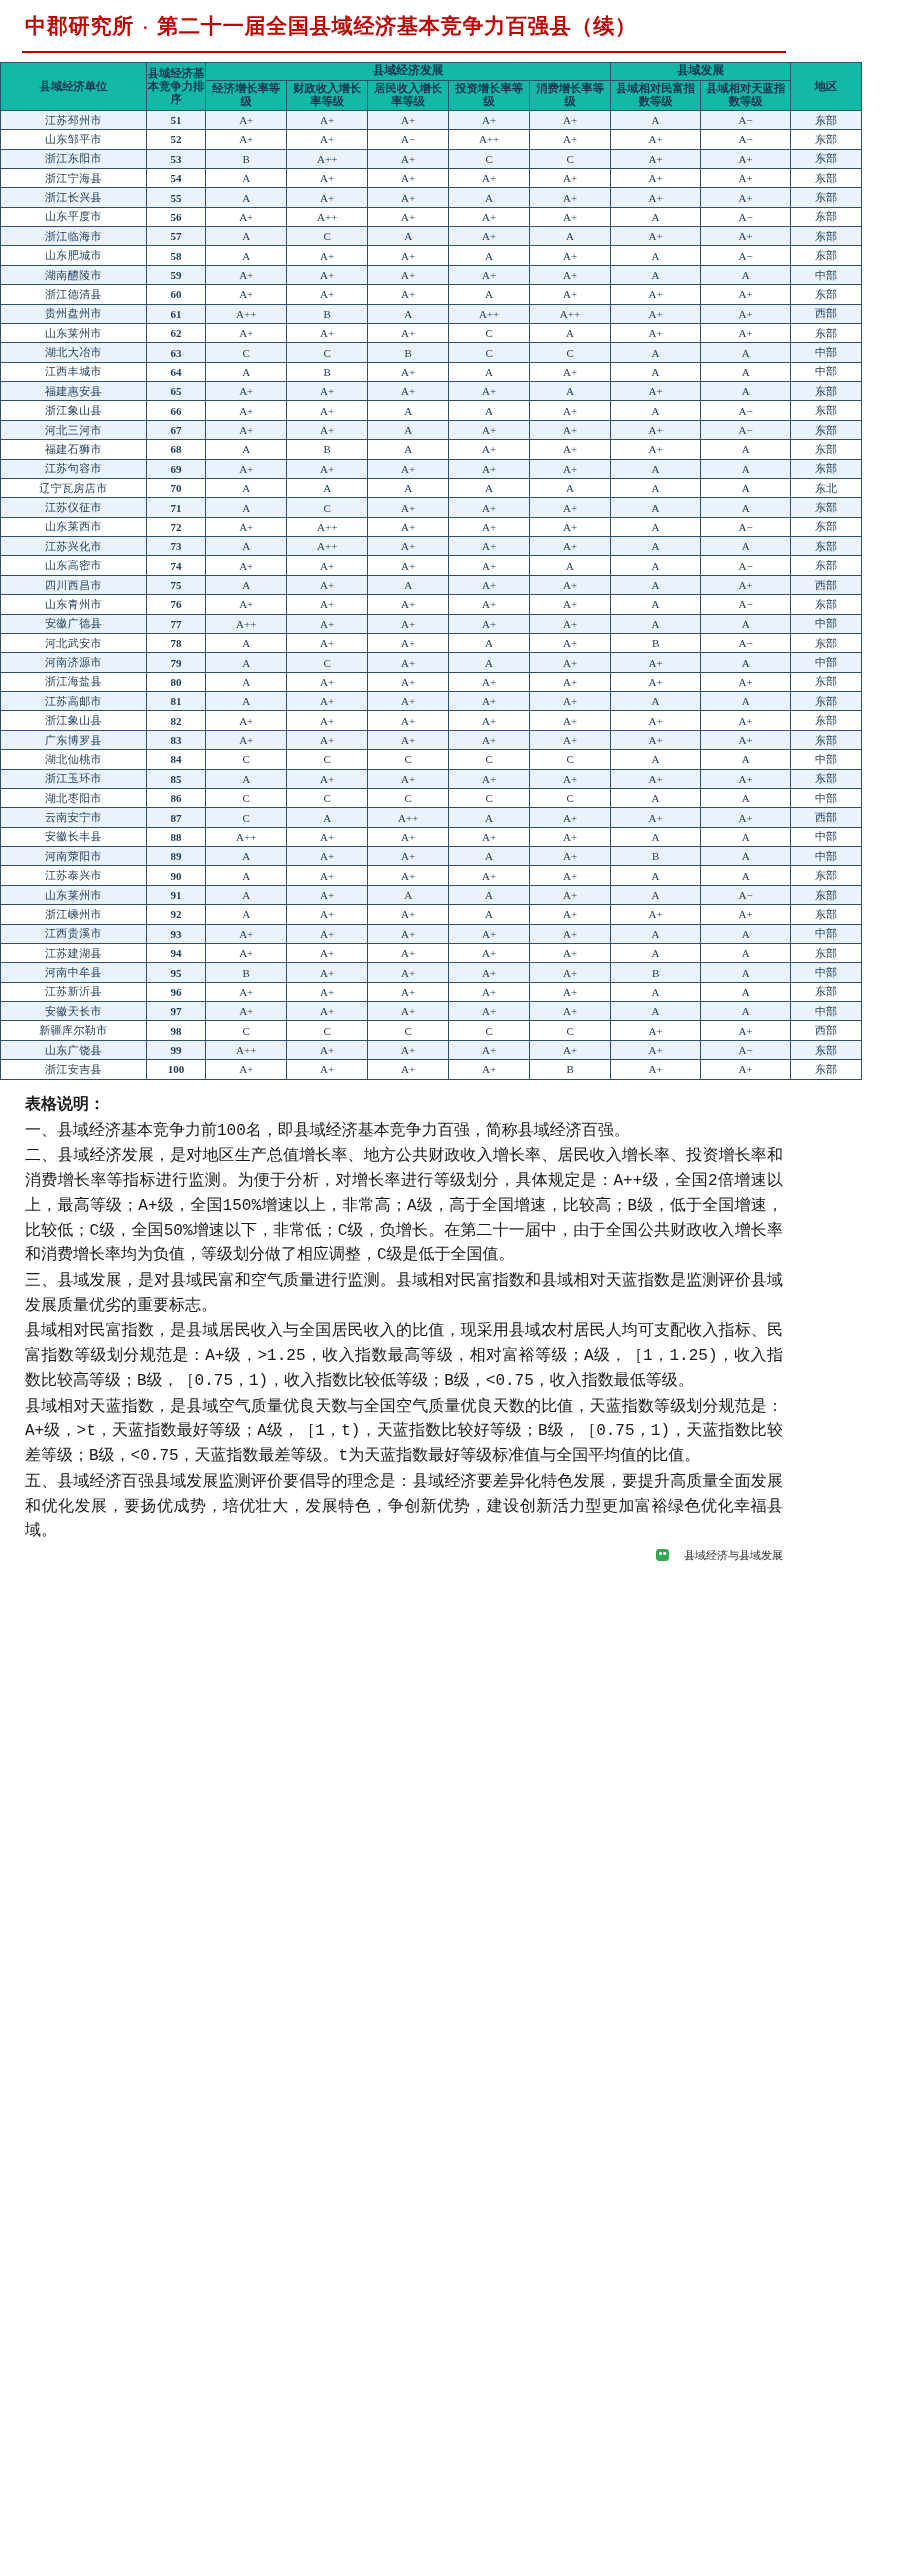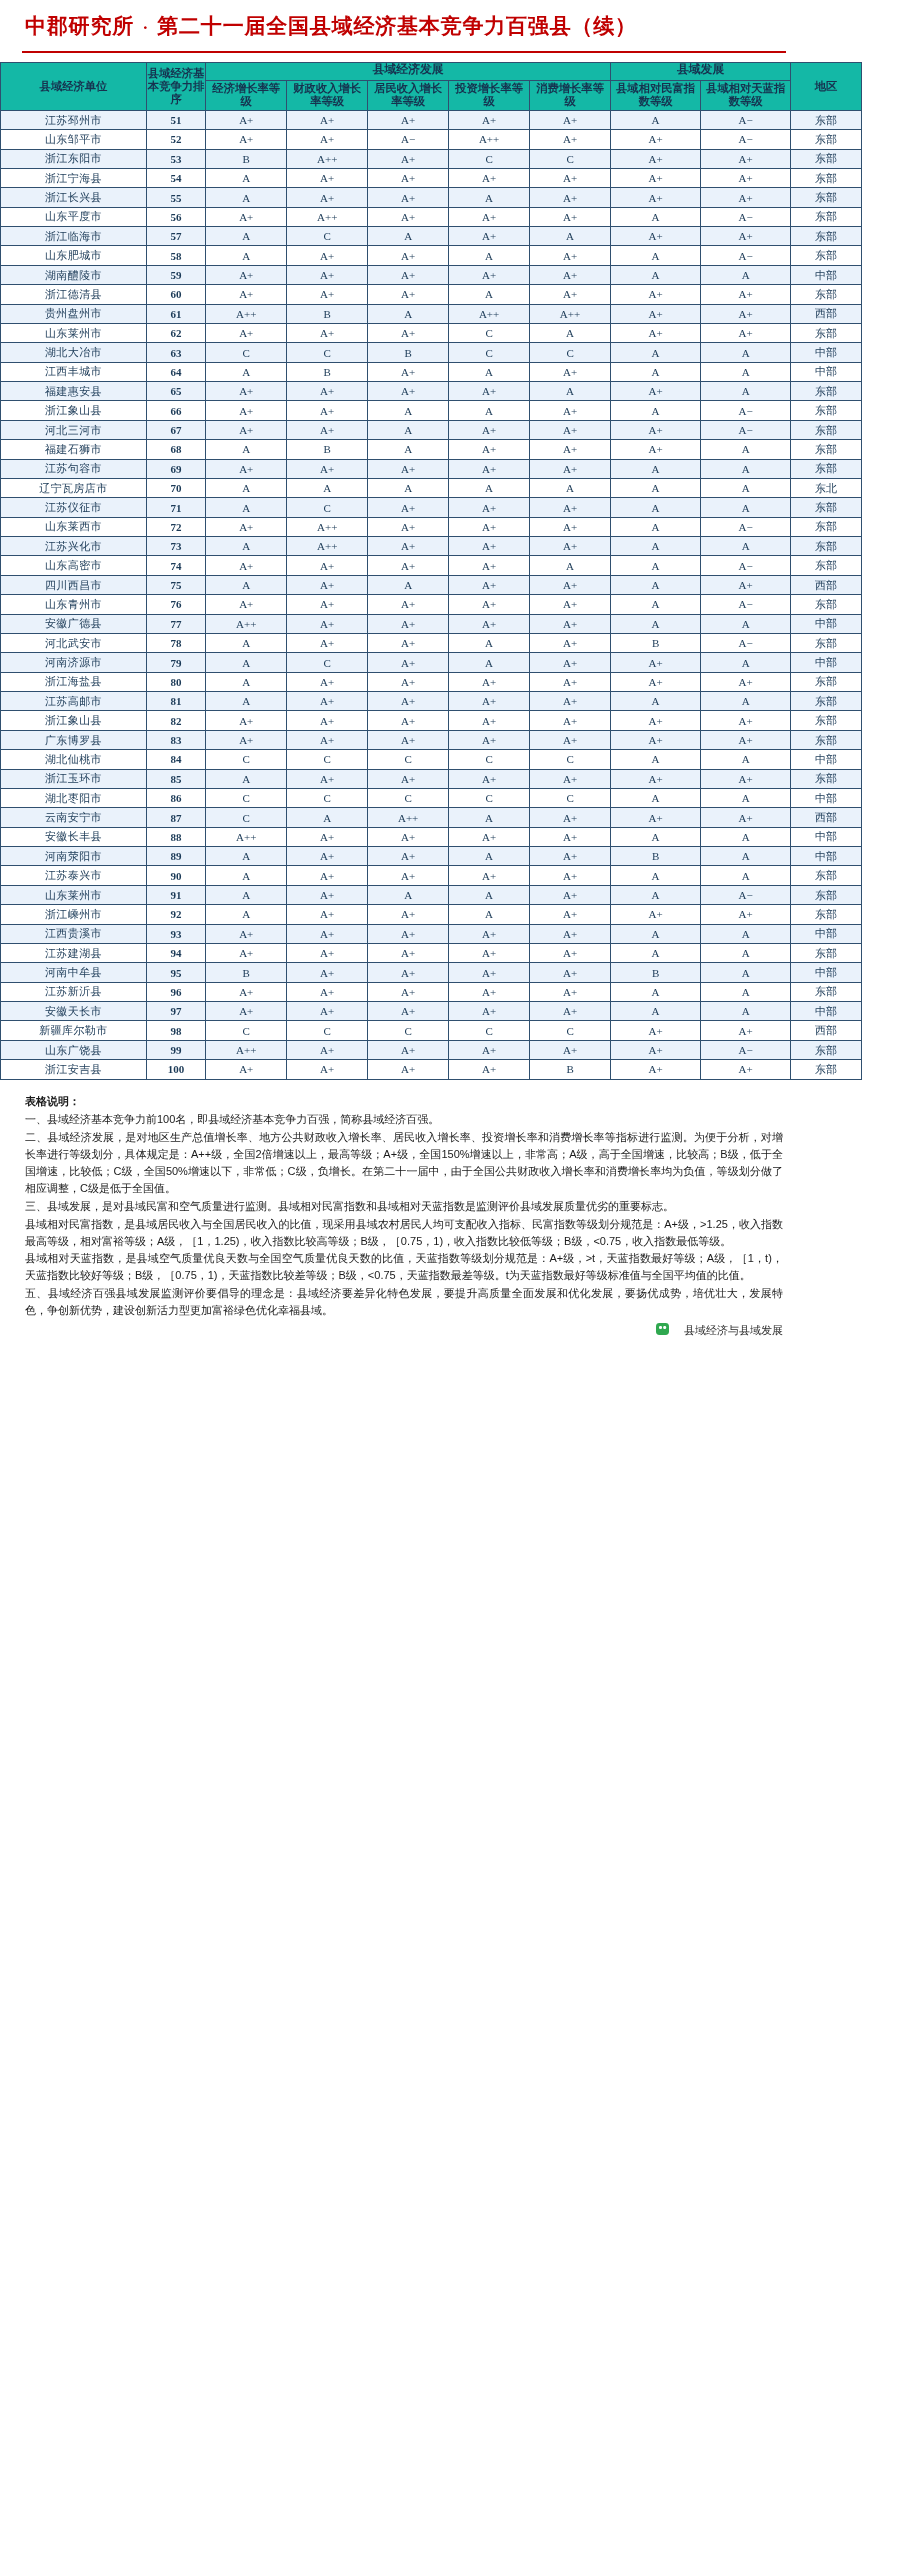--- a/index.html
+++ b/index.html
@@ -42,21 +42,21 @@
     padding:1.7px 0.8px;
     color:#1b3a57;
   }
   table.main thead th{
     background:#14b8a6;
     font-weight:bold;
     color:#16324f;
     line-height:1.15;
     font-size:11.3px;
   }
-  table.main thead th.grp{font-size:11.8px;font-family:Liberation Mono, monospace;}
+  table.main thead th.grp{font-size:11.8px;}
   td.unit{
     color:#1f4e79;
     font-size:12px;
     text-align:center;
     letter-spacing:0.4px;
     white-space:nowrap;
   }
   td.rank{
     font-size:12.6px;
     font-weight:bold;
@@ -70,40 +70,40 @@
   
   col.c-unit{width:128px;}
   col.c-rank{width:52px;}
   col.c-g{width:71px;}
   col.c-g2{width:79px;}
   col.c-region{width:62px;}
 
   
   .notes{
     margin:13.4px 25px 3.4px 25px;
-    font-size:11px;
+    font-size:16px;
     line-height:1.55;
     color:#1a1a1a;
     text-align:justify;
-    font-family:Liberation Sans, sans-serif;
+    font-family:Liberation Mono, monospace;
   }
   .notes p{margin:0 0 0.8px 0;text-indent:0;}
   .notes .hd{font-weight:bold;}
 
   
   .footer{
     display:flex;
     align-items:center;
     justify-content:space-between;
     margin:3.4px 25px 8.4px 25px;
     font-size:11px;
   }
   .footer .left{color:#1a1a1a;}
   .footer .right{
-    display:flex;align-items:flex-start;gap:15px;color:#2b2b2b;font-size:11px;
+    display:flex;align-items:center;gap:15px;color:#2b2b2b;font-size:11px;
   }
   .wechat{
     width:13.4px;height:11.8px;border-radius:3.4px;background:#2fa84f;
     display:inline-block;position:relative;
   }
   .wechat:after{
     content:"";position:absolute;left:3.4px;top:3.4px;width:2.5px;height:2.5px;
     background:#fff;border-radius:50%;box-shadow:4.2px 0 0 #fff;
   }
 </style>

